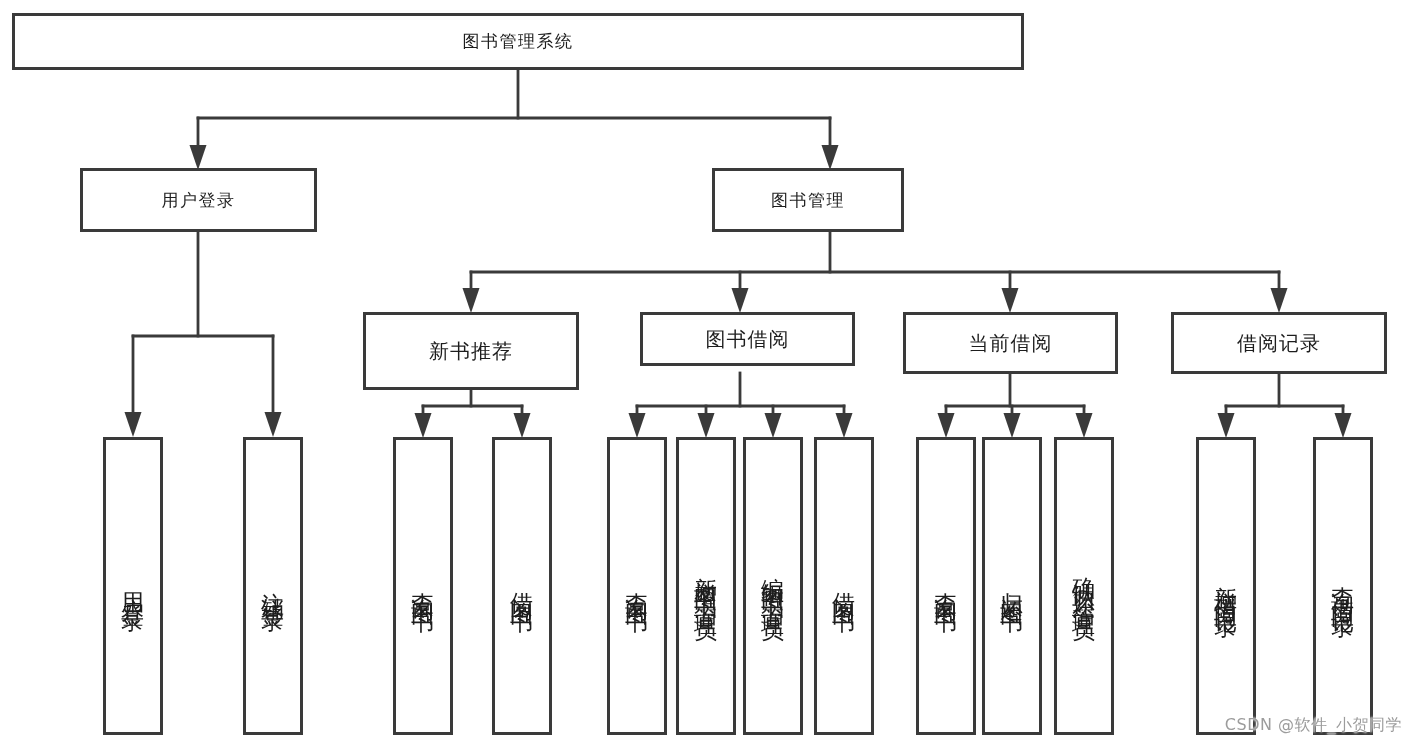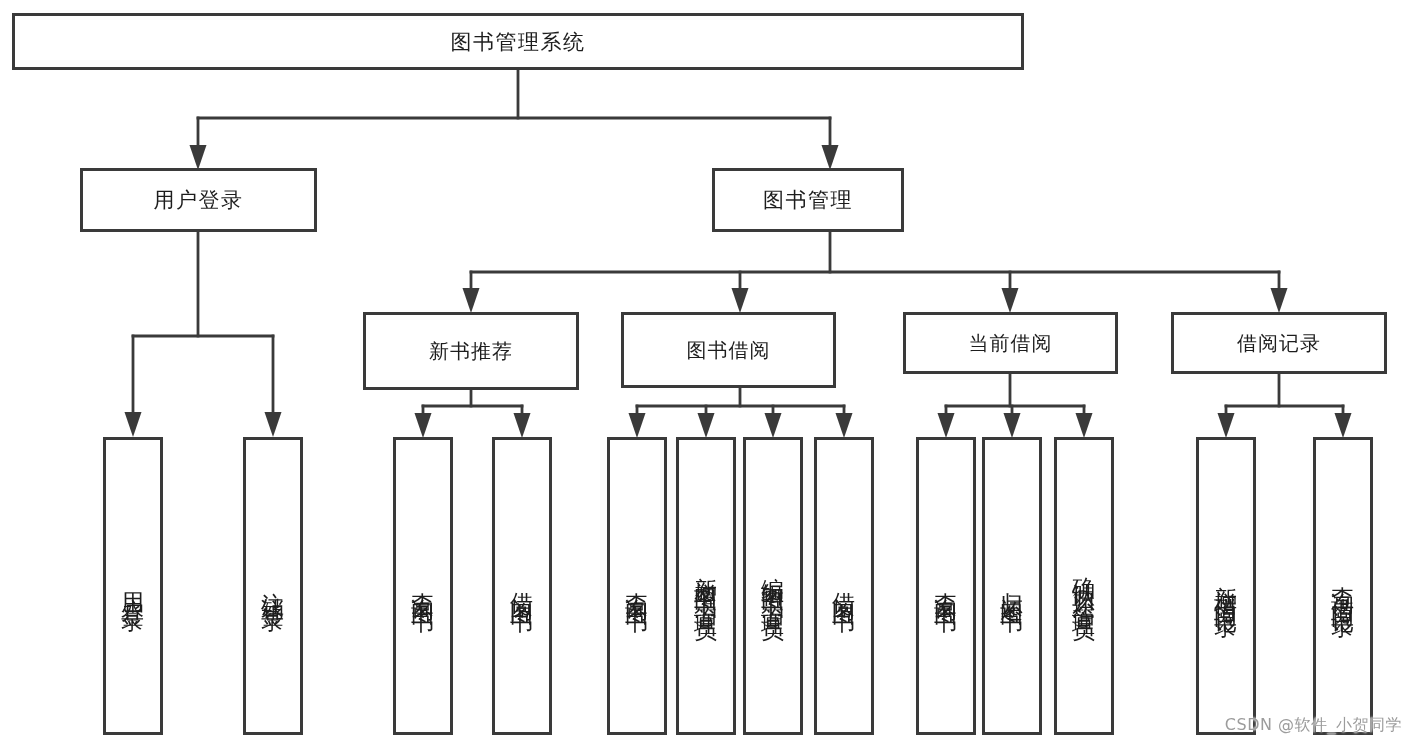--- a/index.html
+++ b/index.html
@@ -6,21 +6,21 @@
   .canvas{
     position:relative;width:1405px;height:747px;background:#ffffff;
     font-family:"DejaVu Sans",sans-serif;overflow:hidden;
   }
   .connectors{position:absolute;left:0;top:0;z-index:1;}
   .node{
     position:absolute;box-sizing:border-box;background:#ffffff;
     border:3px solid #3a3a3a;display:flex;align-items:center;justify-content:center;
     z-index:2;
   }
-  .hlabel{font-size:21px;color:#1d1d1d;letter-spacing:1.5px;white-space:nowrap;}
+  .hlabel{font-size:17px;color:#1d1d1d;letter-spacing:1.5px;white-space:nowrap;}
   .small .hlabel{font-size:20px;letter-spacing:1px;}
   .leaf{top:437px;width:60px;height:298px;}
   .vlabel{
     writing-mode:vertical-rl;text-orientation:mixed;
     font-size:23px;letter-spacing:6px;line-height:1.05;
     color:#1d1d1d;white-space:nowrap;
   }
   .watermark{
     position:absolute;top:715px;right:3px;z-index:9;
     font-size:16px;color:#9c9c9c;letter-spacing:0.5px;
@@ -116,21 +116,21 @@
   <div class="node" style="left:80px;top:168px;width:237px;height:64px">
     <span class="hlabel">用户登录</span>
   </div>
   <div class="node" style="left:712px;top:168px;width:192px;height:64px">
     <span class="hlabel">图书管理</span>
   </div>
 
   <div class="node small" style="left:363px;top:312px;width:216px;height:78px">
     <span class="hlabel">新书推荐</span>
   </div>
-  <div class="node small" style="left:621px;top:312px;width:215px;height:76px">
+  <div class="node small" style="left:640px;top:312px;width:215px;height:54px">
     <span class="hlabel">图书借阅</span>
   </div>
   <div class="node small" style="left:1171px;top:312px;width:216px;height:62px">
     <span class="hlabel">借阅记录</span>
   </div>
   <div class="node small" style="left:903px;top:312px;width:215px;height:62px">
     <span class="hlabel">当前借阅</span>
   </div>
 
   <div class="node leaf" style="left:103px">

